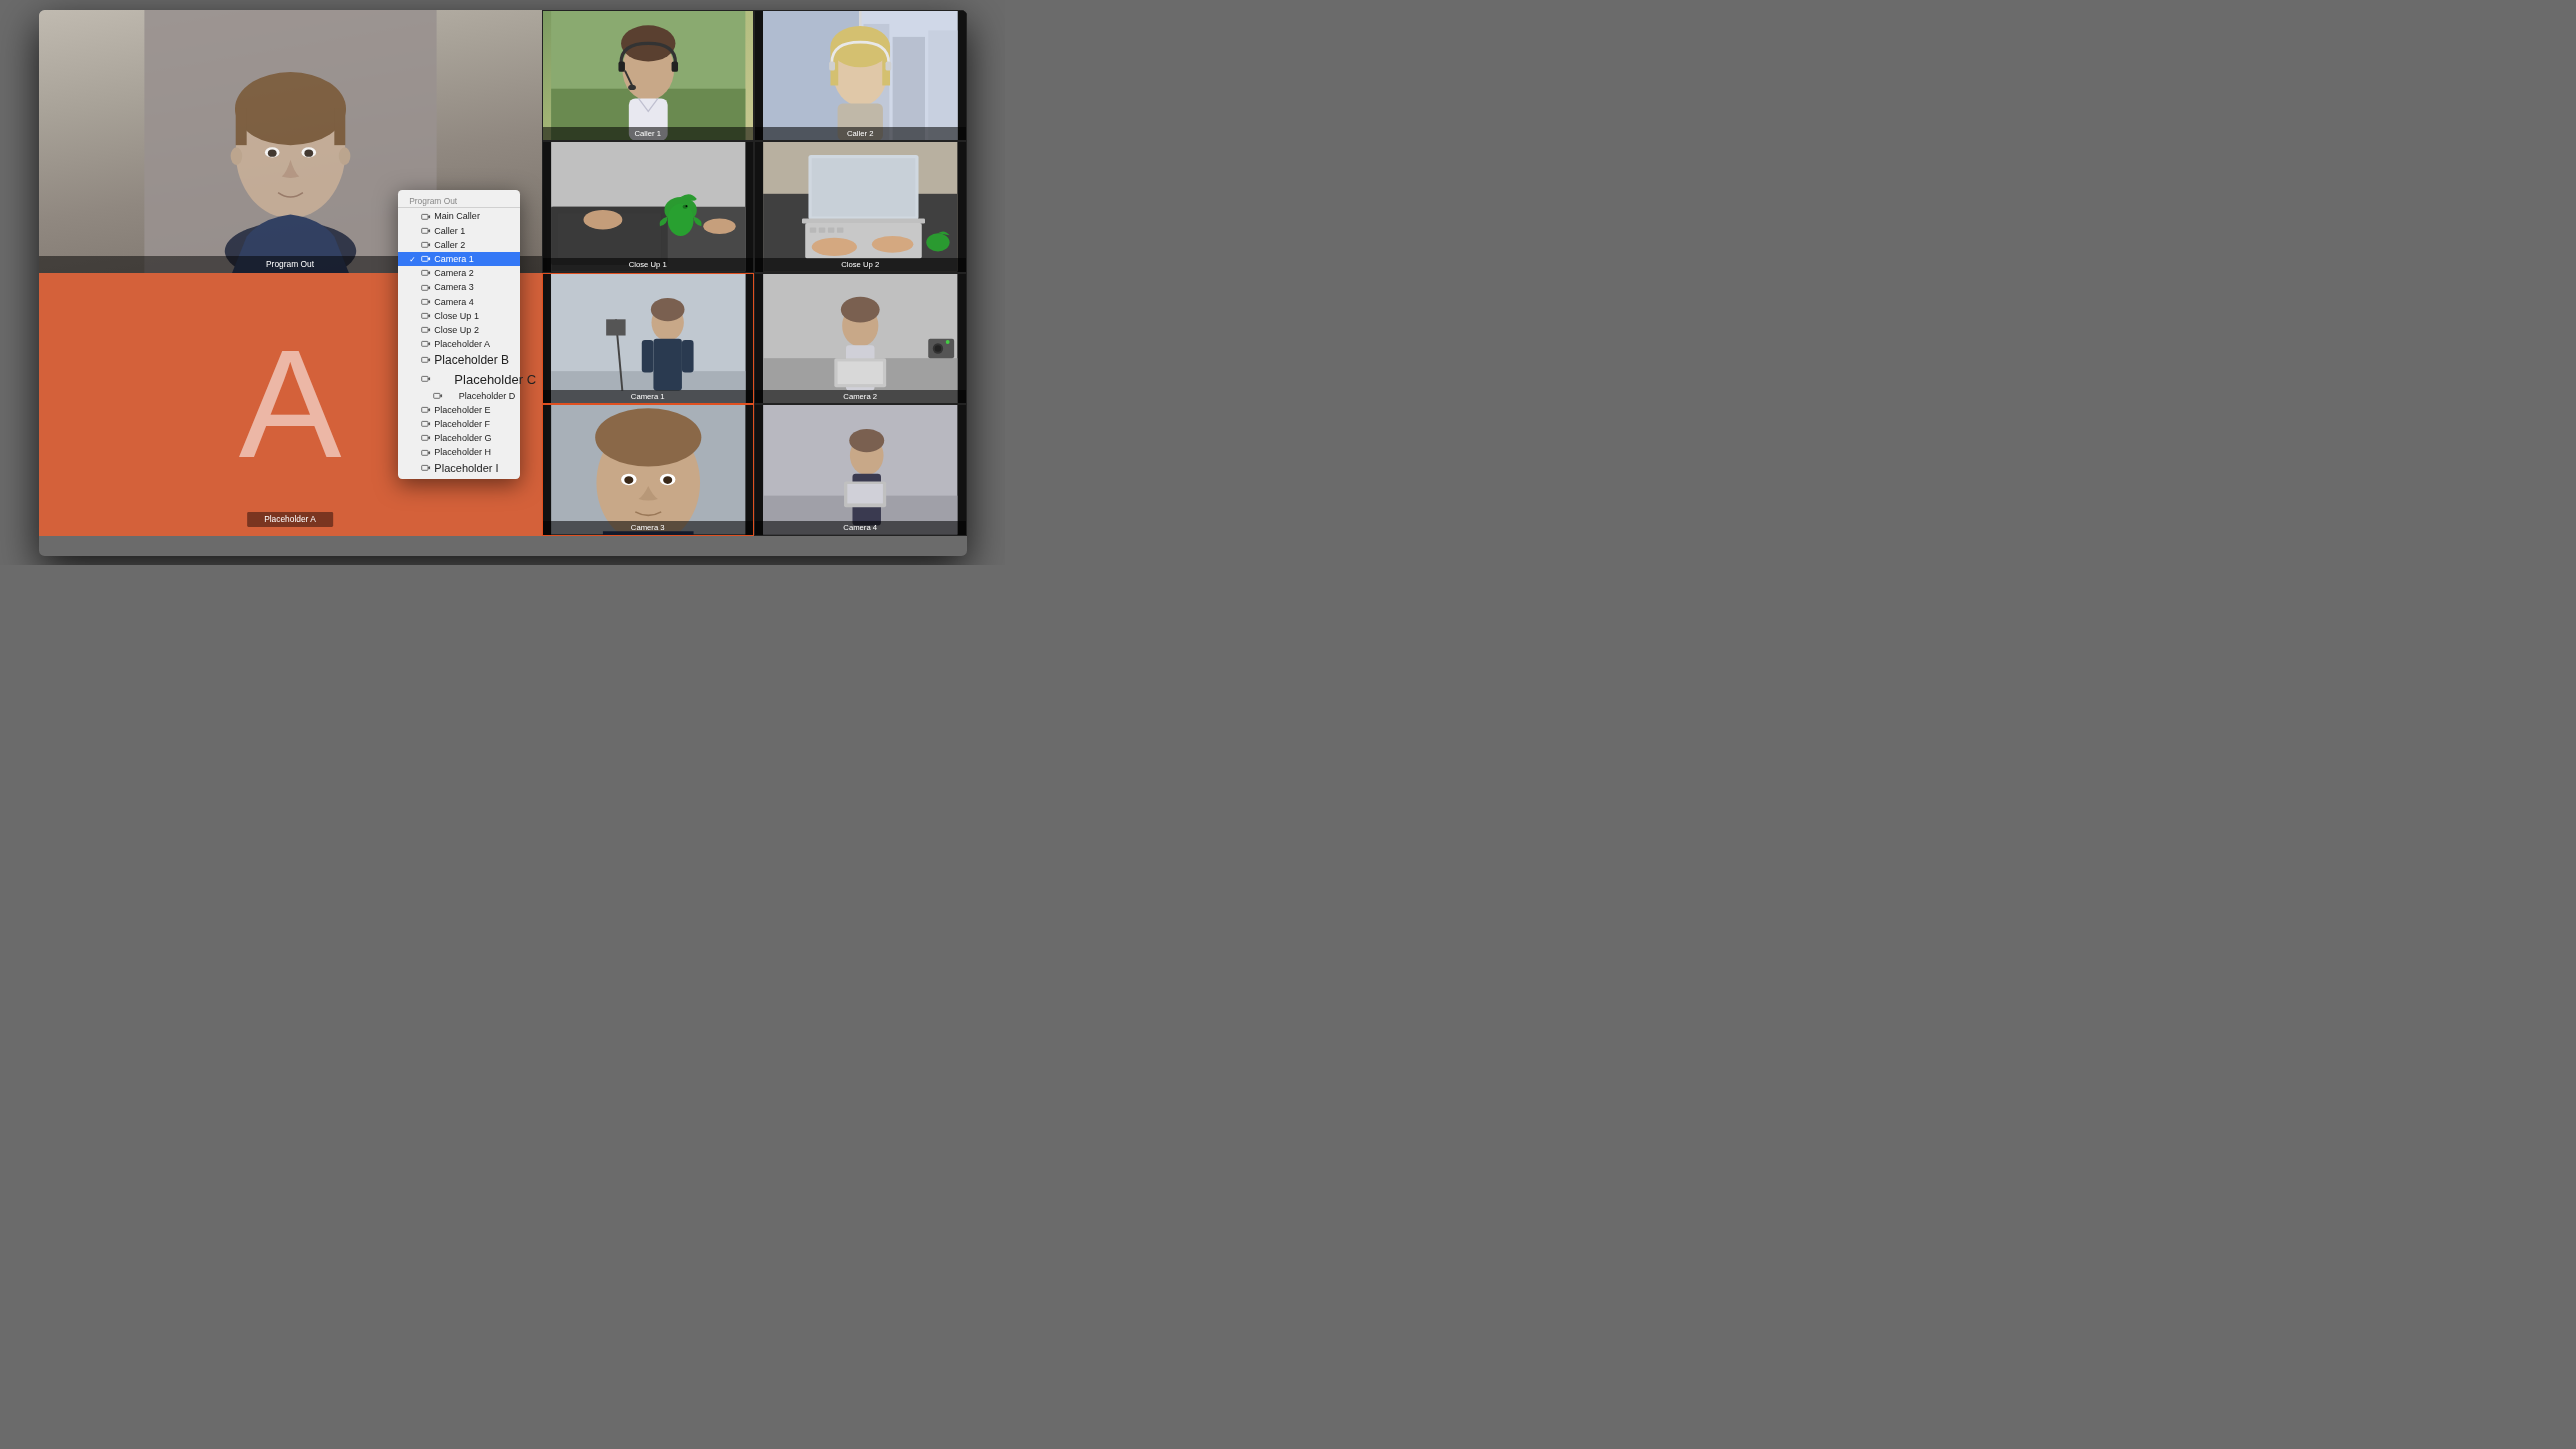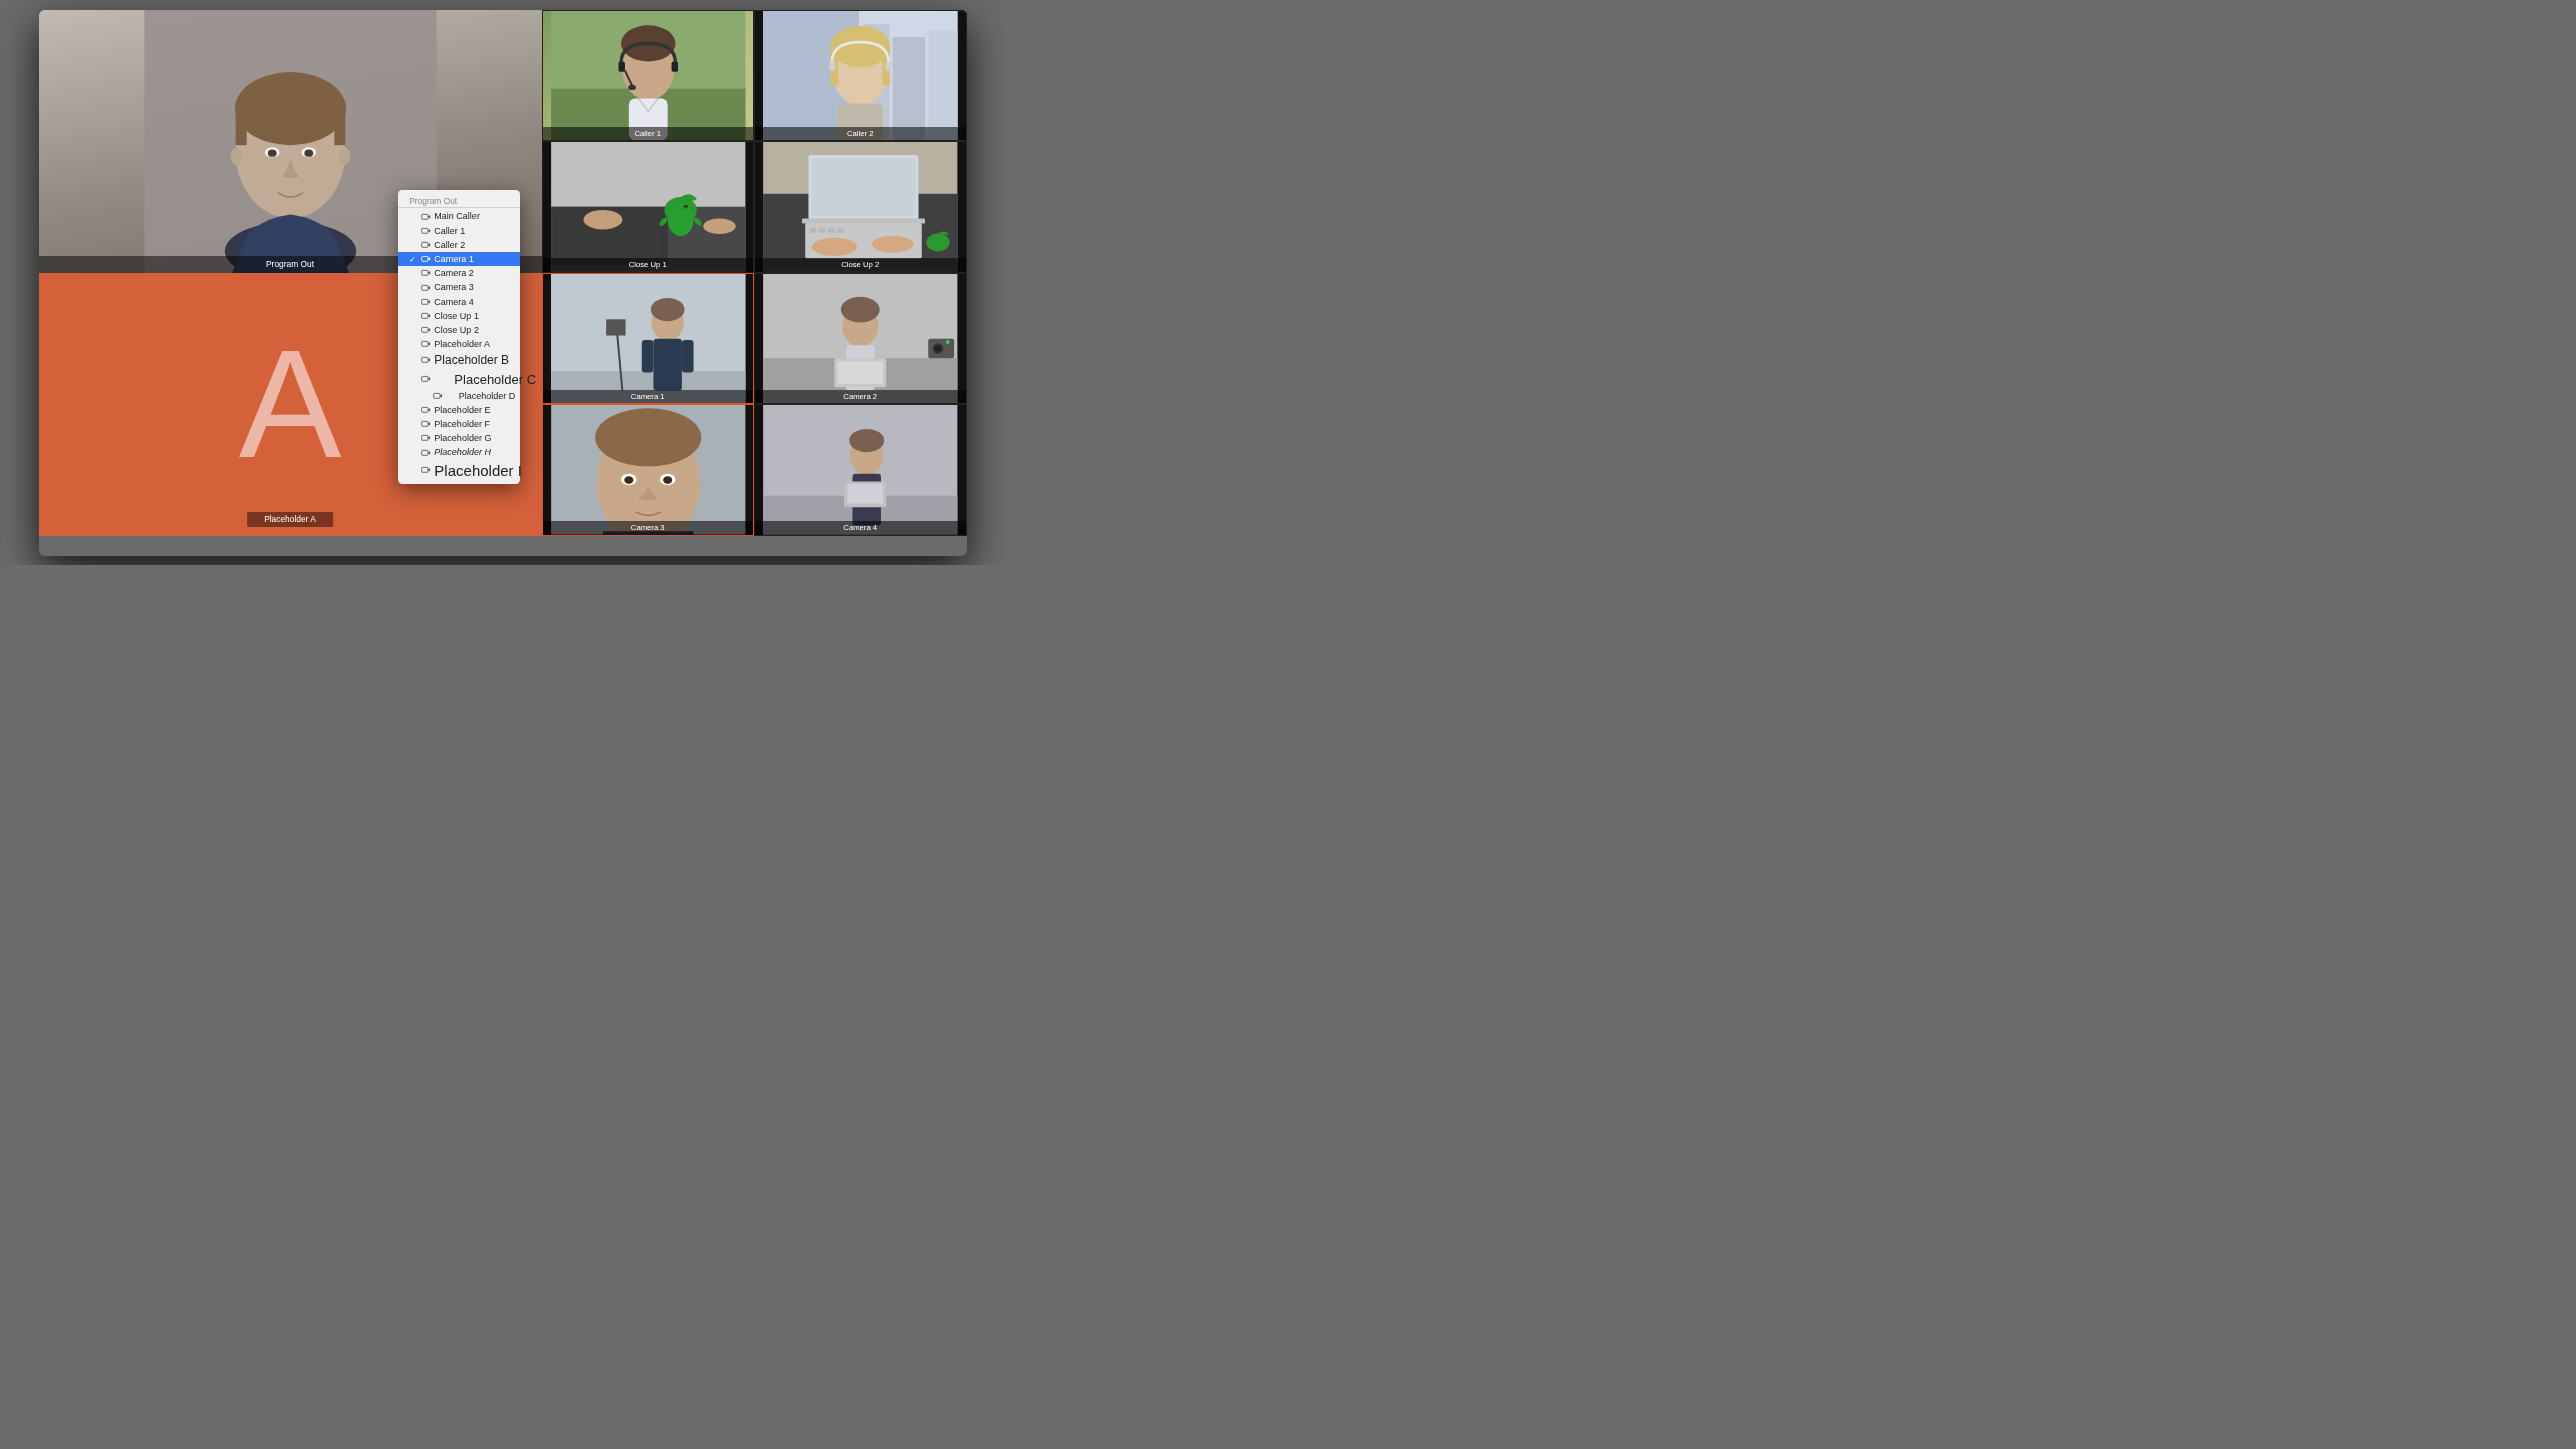--- a/index.html
+++ b/index.html
@@ -609,39 +609,39 @@
         <span class="checkmark" style="width:8.4px;"></span>
         <span class="menu-icon">
           <svg viewBox="0 0 14 11" fill="none" xmlns="http://www.w3.org/2000/svg">
             <rect x="1" y="2" width="9" height="7" rx="1" stroke="#555" stroke-width="1.2"></rect>
             <path d="M10 5 L13 3 L13 8 L10 6Z" fill="#555"></path>
           </svg>
         </span>
         <span style="font-size:9px;">Placeholder G</span>
       </div>
 
-      <div class="menu-item" style="padding:2.1px 11.2px; display:flex; align-items:center; gap:2.8px;font-style:italic;">
+      <div class="menu-item" style="padding:2.1px 11.2px; display:flex; align-items:center; gap:2.8px;">
         <span class="checkmark" style="width:8.4px;"></span>
         <span class="menu-icon">
           <svg viewBox="0 0 14 11" fill="none" xmlns="http://www.w3.org/2000/svg">
             <rect x="1" y="2" width="9" height="7" rx="1" stroke="#555" stroke-width="1.2"></rect>
             <path d="M10 5 L13 3 L13 8 L10 6Z" fill="#555"></path>
           </svg>
         </span>
         <span style="font-size:9px;">Placeholder H</span>
       </div>
 
       <div class="menu-item" style="padding:2.1px 11.2px; display:flex; align-items:center; gap:2.8px;">
         <span class="checkmark" style="width:8.4px;"></span>
         <span class="menu-icon">
           <svg viewBox="0 0 14 11" fill="none" xmlns="http://www.w3.org/2000/svg">
             <rect x="1" y="2" width="9" height="7" rx="1" stroke="#555" stroke-width="1.2"></rect>
             <path d="M10 5 L13 3 L13 8 L10 6Z" fill="#555"></path>
           </svg>
         </span>
-        <span style="font-size:15px;">Placeholder I</span>
+        <span style="font-size:11px;">Placeholder I</span>
       </div>
 
     </div>
 
   </div>
 </div>
 
 
 </body></html>

